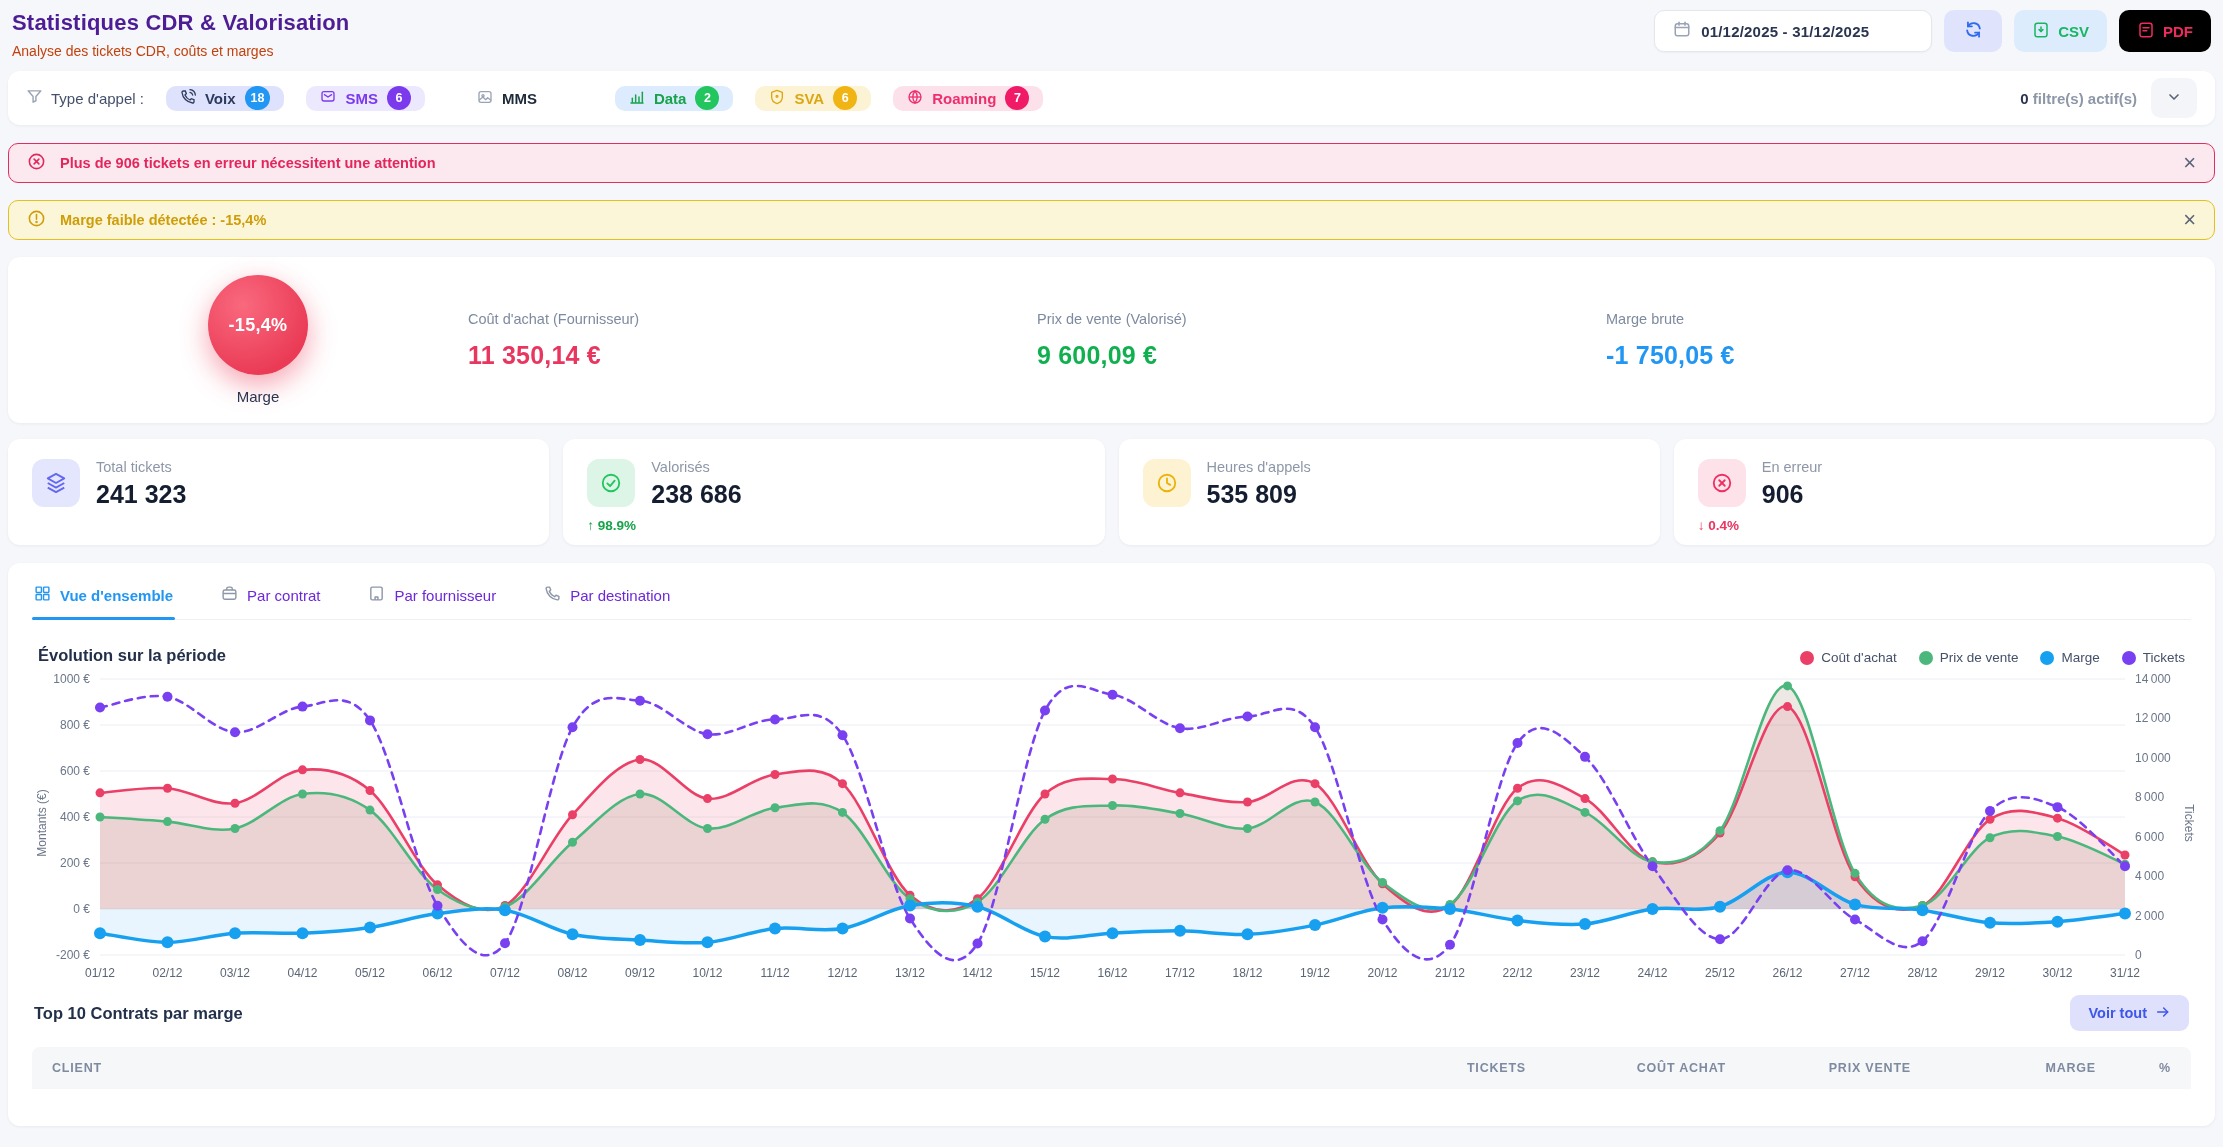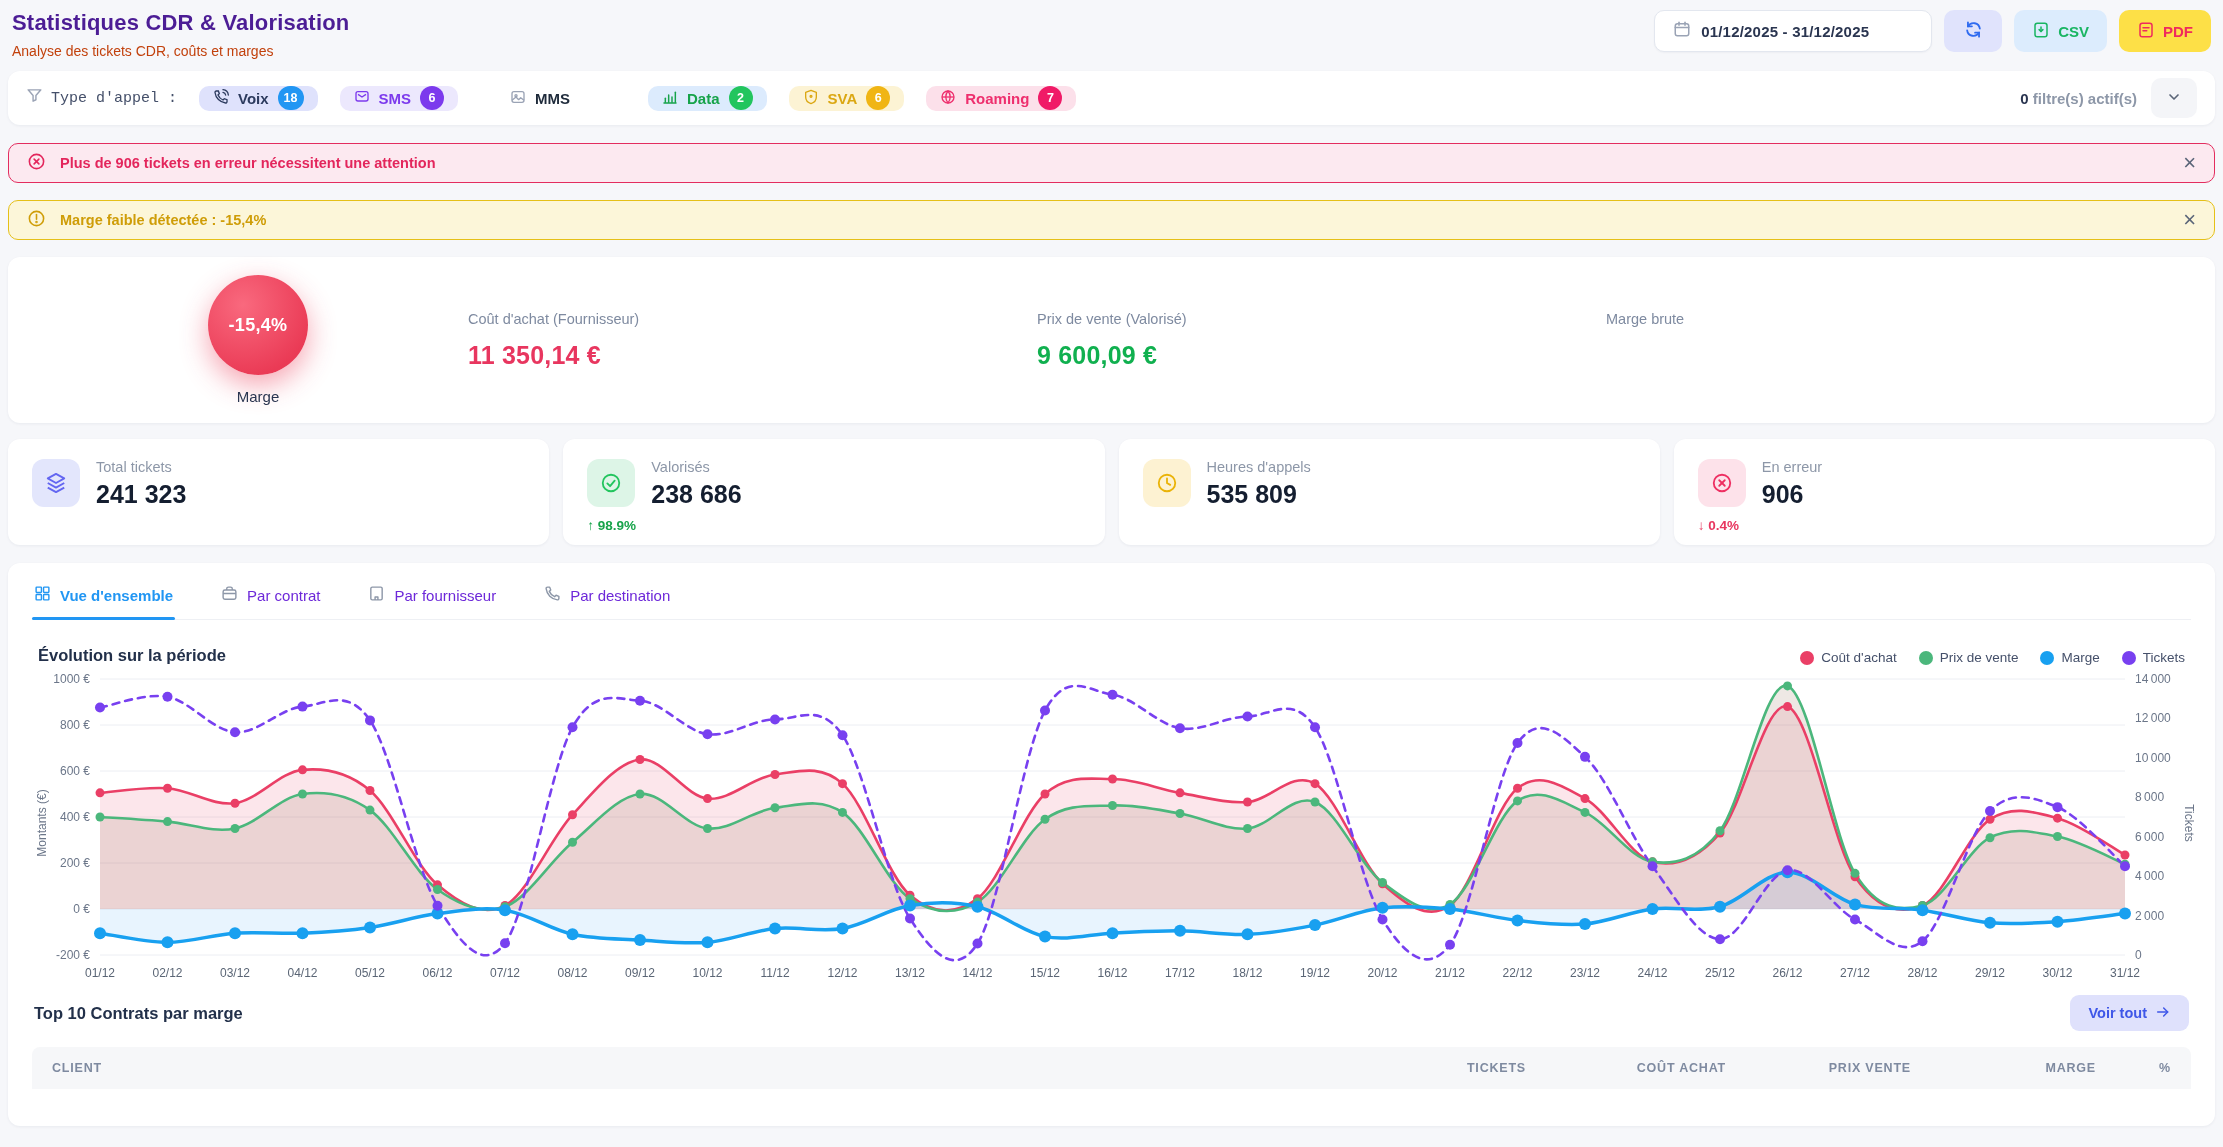--- a/index.html
+++ b/index.html
@@ -13,28 +13,28 @@
   .page-sub { font-size:14px; color:#c2410c; margin-top:7px; }
   .topbar-right { display:flex; gap:12px; align-items:center; }
   .date-box { display:flex; align-items:center; gap:10px; background:#fff; border:1px solid #e3e7ef;
     border-radius:10px; height:42px; padding:0 18px; min-width:278px; box-shadow:0 1px 2px rgba(20,30,60,.04); }
   .date-box svg { color:#9aa3b5; }
   .date-text { font-size:15px; font-weight:bold; color:#2a3550; letter-spacing:.2px; }
   .btn { display:flex; align-items:center; gap:8px; height:42px; border:none; border-radius:10px;
     padding:0 18px; font-size:15px; font-weight:bold; cursor:pointer; font-family:inherit; }
   .btn-refresh { background:#e0e3fc; color:#2f6bf0; width:58px; justify-content:center; }
   .btn-csv { background:#dcecfd; color:#19b562; }
-  .btn-pdf { background:#fde047; color:#ef2b5d; }
+  .btn-pdf { background:#000000; color:#ef2b5d; }
 
   
   .card { background:#fff; border-radius:12px; box-shadow:0 1px 3px rgba(25,35,60,.06); }
 
   
   .filterbar { display:flex; align-items:center; height:54px; padding:0 18px; margin-bottom:18px; }
-  .filter-label { display:flex; align-items:center; gap:8px; font-size:15px; color:#45506a; margin-right:22px;font-family:Liberation Mono, monospace; }
+  .filter-label { display:flex; align-items:center; gap:8px; font-size:15px; color:#45506a; margin-right:22px; }
   .filter-label svg { color:#9aa3b5; }
   .chips { display:flex; align-items:center; gap:14px; }
   .chip { display:flex; align-items:center; gap:9px; height:25px; border-radius:10px; padding:0 14px;
     font-size:15px; font-weight:bold; cursor:pointer; }
   .chip .cbadge { min-width:24px; height:24px; border-radius:12px; color:#fff; font-size:12.5px; font-weight:bold;
     display:flex; align-items:center; justify-content:center; padding:0 6px; }
   .chip-voix { background:#dfe2fc; color:#2c3a5e; margin-right:8px; }
   .chip-voix .cbadge { background:#2196f3; }
   .chip-sms { background:#ece8fd; color:#7c3aed; margin-right:24px; }
   .chip-sms .cbadge { background:#7c3aed; }
@@ -277,20 +277,21 @@
       <div class="kpi-col">
         <div class="kpi-label">Coût d'achat (Fournisseur)</div>
         <div class="kpi-value kpi-red">11 350,14 €</div>
       </div>
       <div class="kpi-col">
         <div class="kpi-label">Prix de vente (Valorisé)</div>
         <div class="kpi-value kpi-green">9 600,09 €</div>
       </div>
       <div class="kpi-col">
         <div class="kpi-label">Marge brute</div>
+        <div class="kpi-value kpi-blue">-1 750,05 €</div>
       </div>
     </div>
   </div>
 
   <div class="stats-row">
     <div class="card stat-card">
       <div class="stat-top">
         <div class="stat-icon ic-layers">
           <svg width="22" height="22" viewBox="0 0 24 24" fill="none" stroke="currentColor" stroke-width="2" stroke-linejoin="round">
               <path d="M12 2l9 5-9 5-9-5 9-5z"></path>

